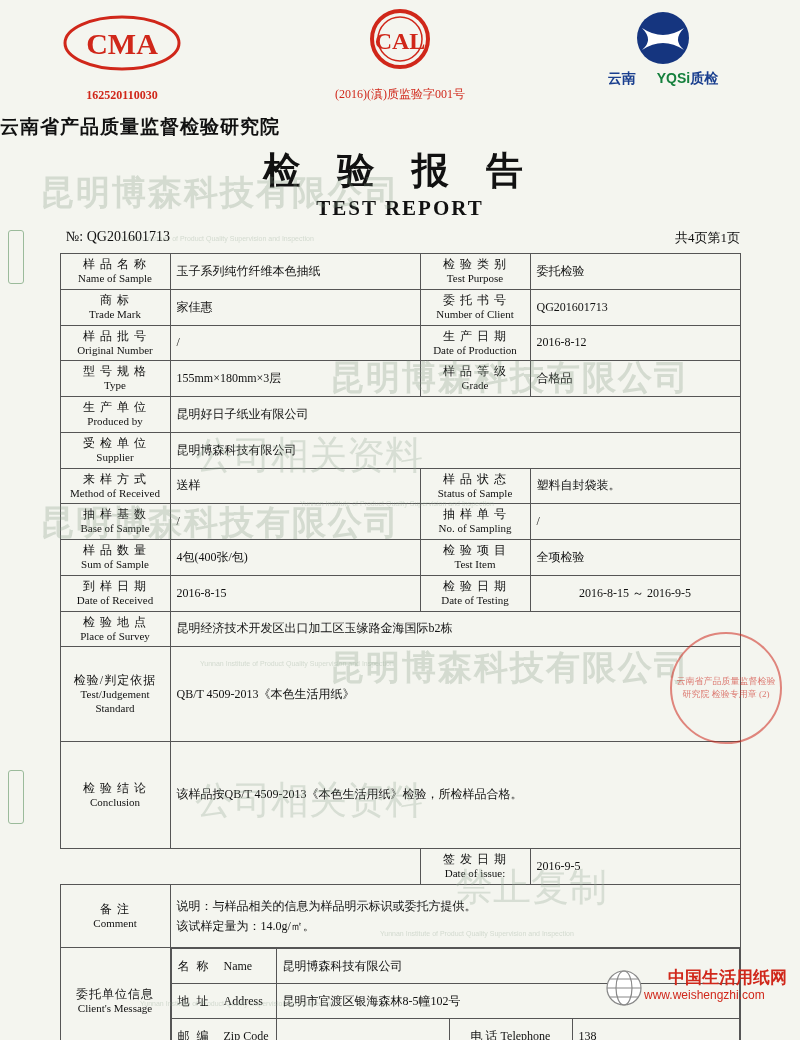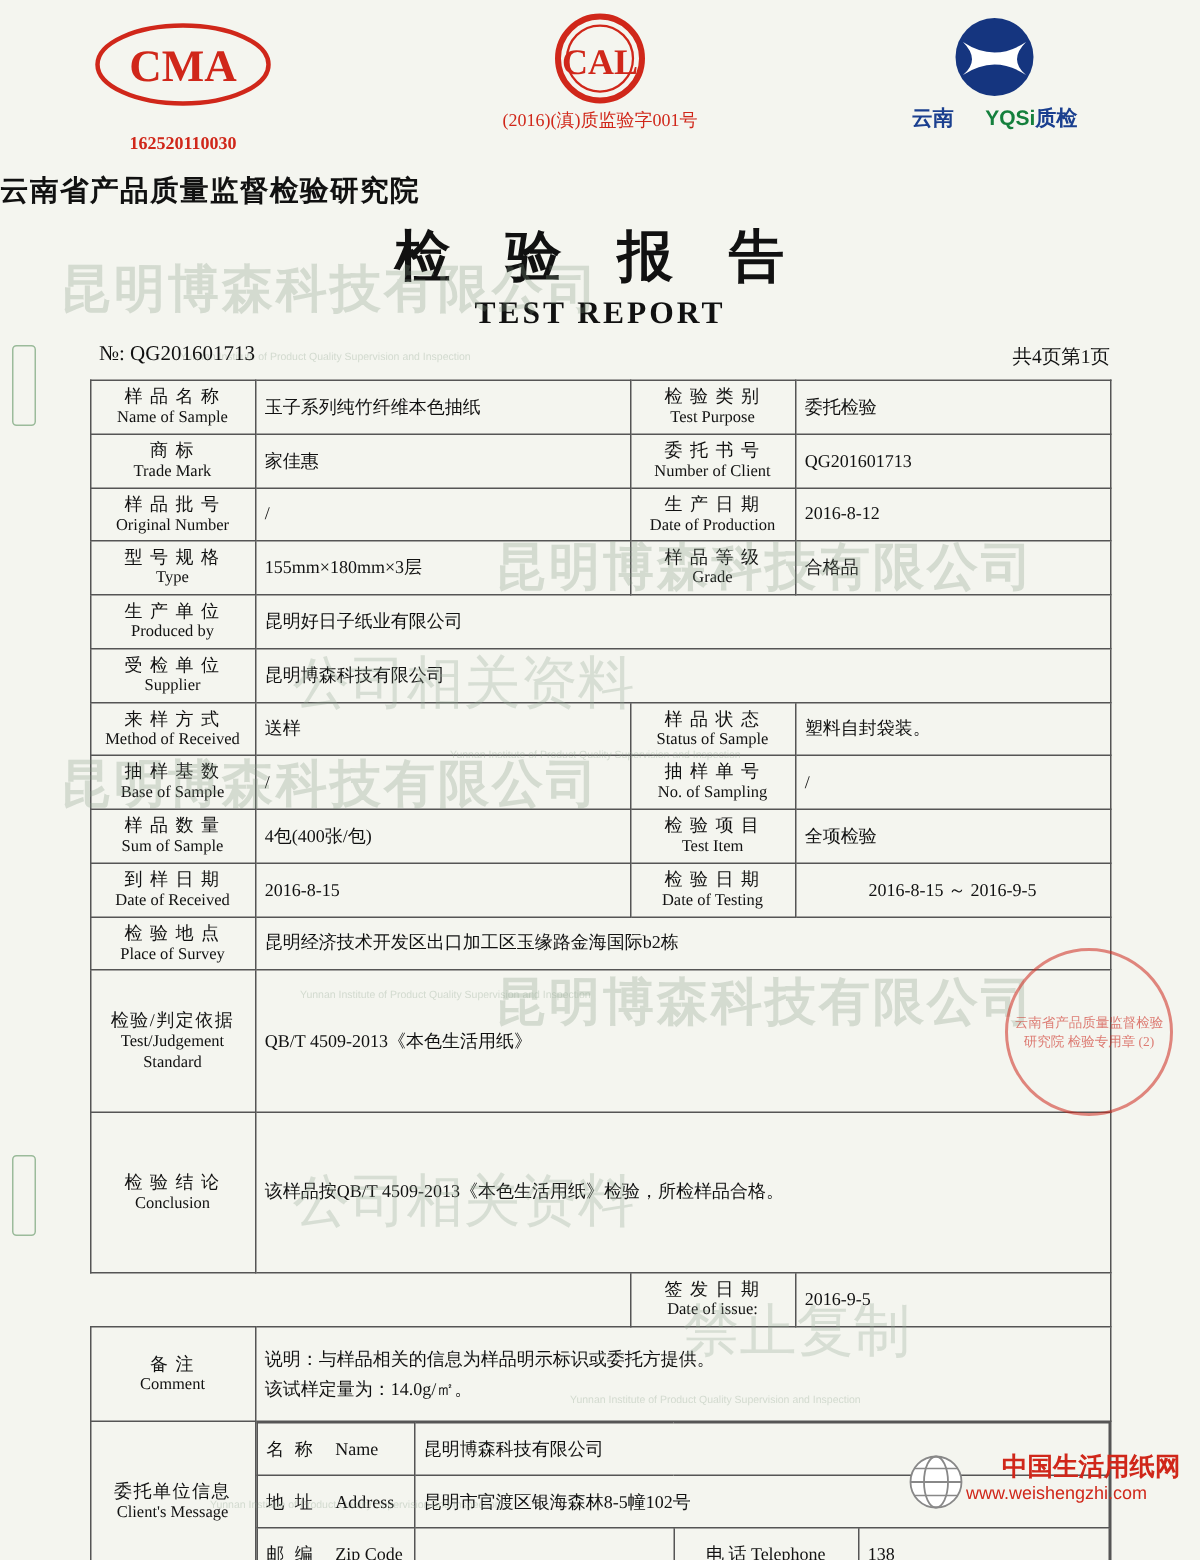--- a/index.html
+++ b/index.html
@@ -37,21 +37,21 @@
     white-space:nowrap;
     pointer-events:none;
     font-family:"Liberation Sans",sans-serif;
   }
   
   .header{position:relative;height:112px;}
   .cma{position:absolute;left:62px;top:14px;width:120px;text-align:center;}
   .cma svg{display:block;}
   .cma .code{color:#d0271a;font-size:12px;font-weight:bold;margin-top:16px;font-family:"Liberation Serif",serif;}
   .cal{position:absolute;left:300px;top:8px;width:200px;text-align:center;}
-  .cal .sub{color:#d0271a;font-size:12px;margin-top:2px;font-family:"Liberation Serif",serif;}
+  .cal .sub{color:#d0271a;font-size:12px;margin-top:16px;font-family:"Liberation Serif",serif;}
   .yqsi{position:absolute;right:52px;top:10px;width:170px;text-align:center;}
   .yqsi .txt{font-size:14px;font-weight:bold;color:#1a3f8f;margin-top:2px;font-family:"Liberation Sans",sans-serif;}
   .yqsi .txt .red{color:#15803d;padding-left:21px;}
   .inst{
     text-align:left;font-size:19px;font-weight:bold;letter-spacing:1px;
     margin-top:2px;
   }
   .bigtitle{
     text-align:center;font-size:37px;font-weight:bold;letter-spacing:14px;
     margin-top:6px;

